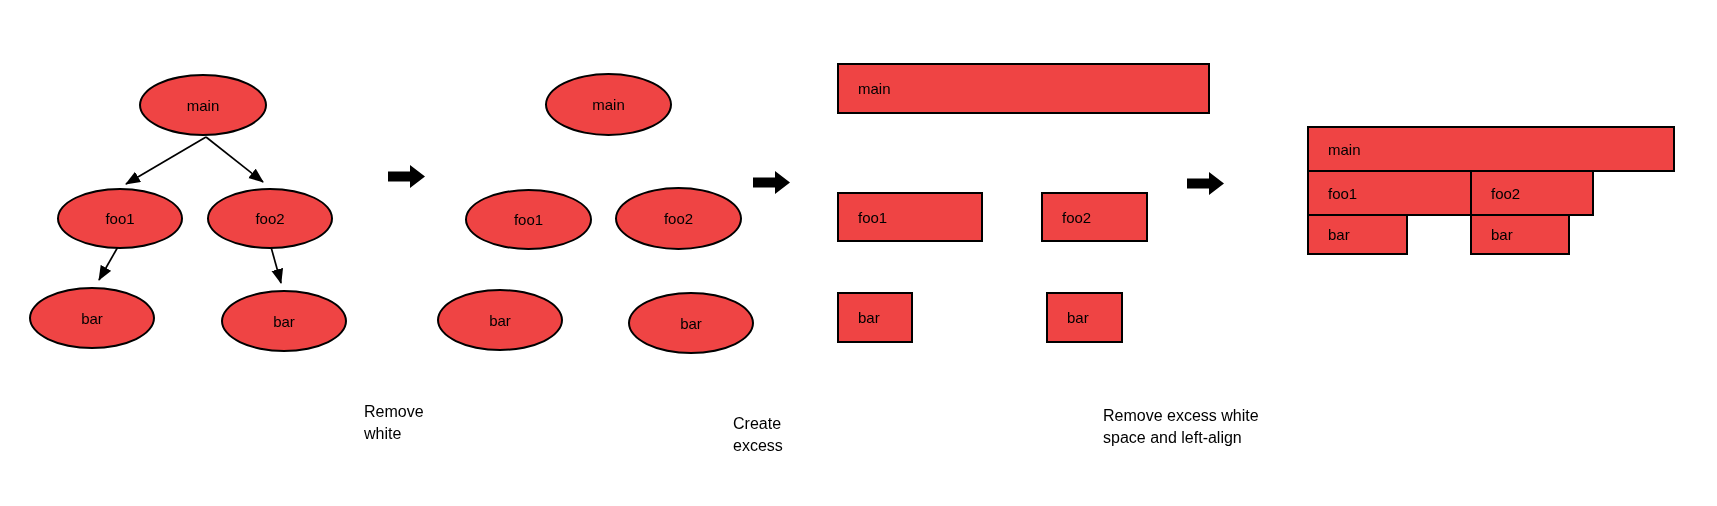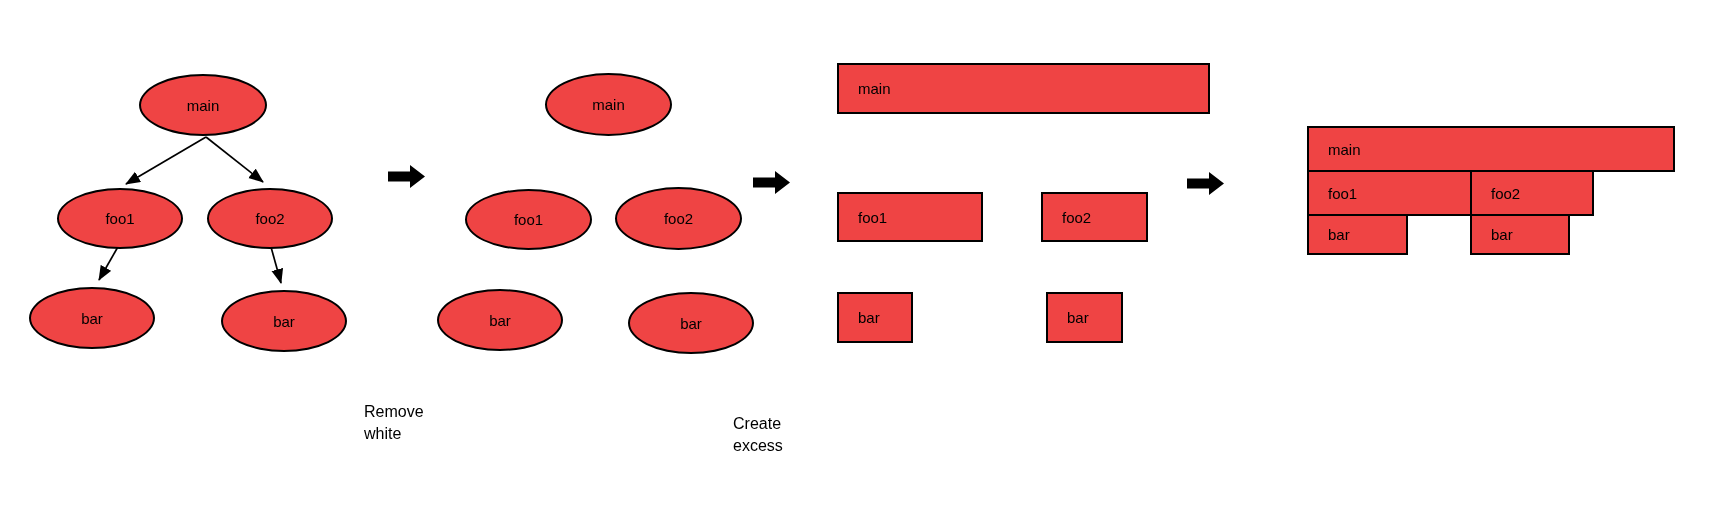--- a/index.html
+++ b/index.html
@@ -106,14 +106,18 @@
   </div>
 
   <div class="caption" style="left:364px;top:401px">
     <div>Remove</div>
     <div>white</div>
   </div>
   <div class="caption" style="left:733px;top:413px">
     <div>Create</div>
     <div>excess</div>
   </div>
+  <div class="caption" style="left:1103px;top:405px">
+    <div>Remove excess white</div>
+    <div>space and left-align</div>
+  </div>
 
 </div>
 
 </body></html>

